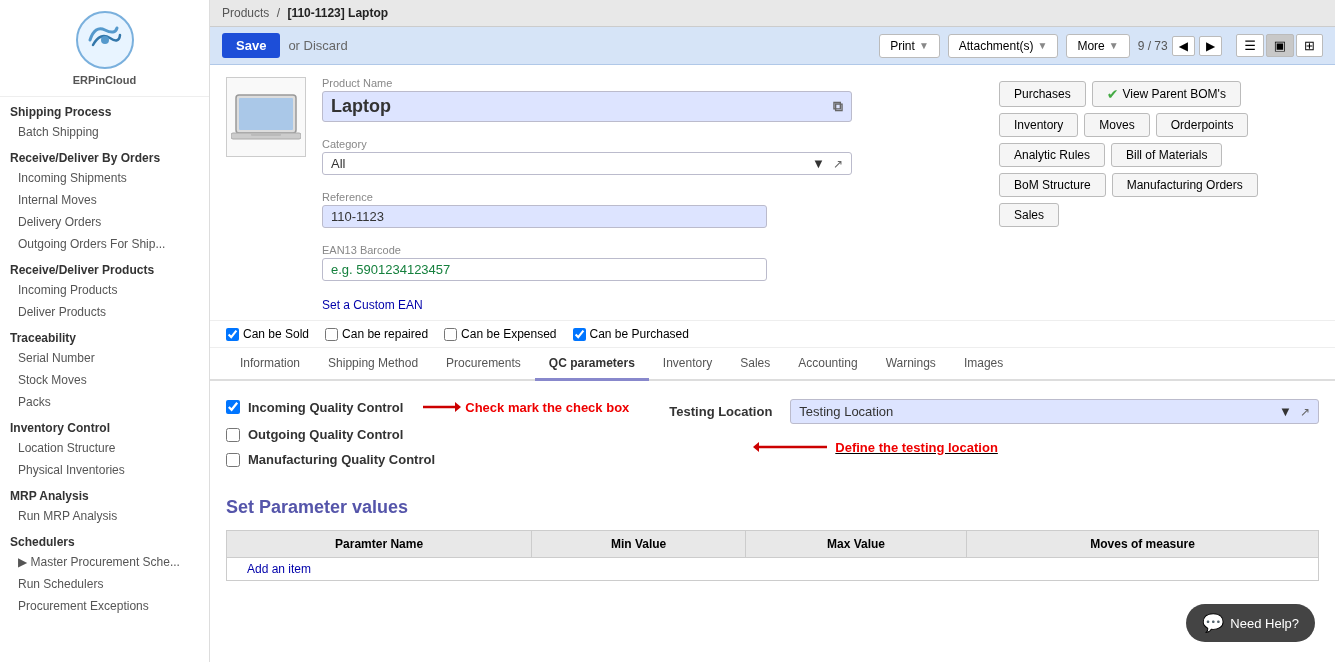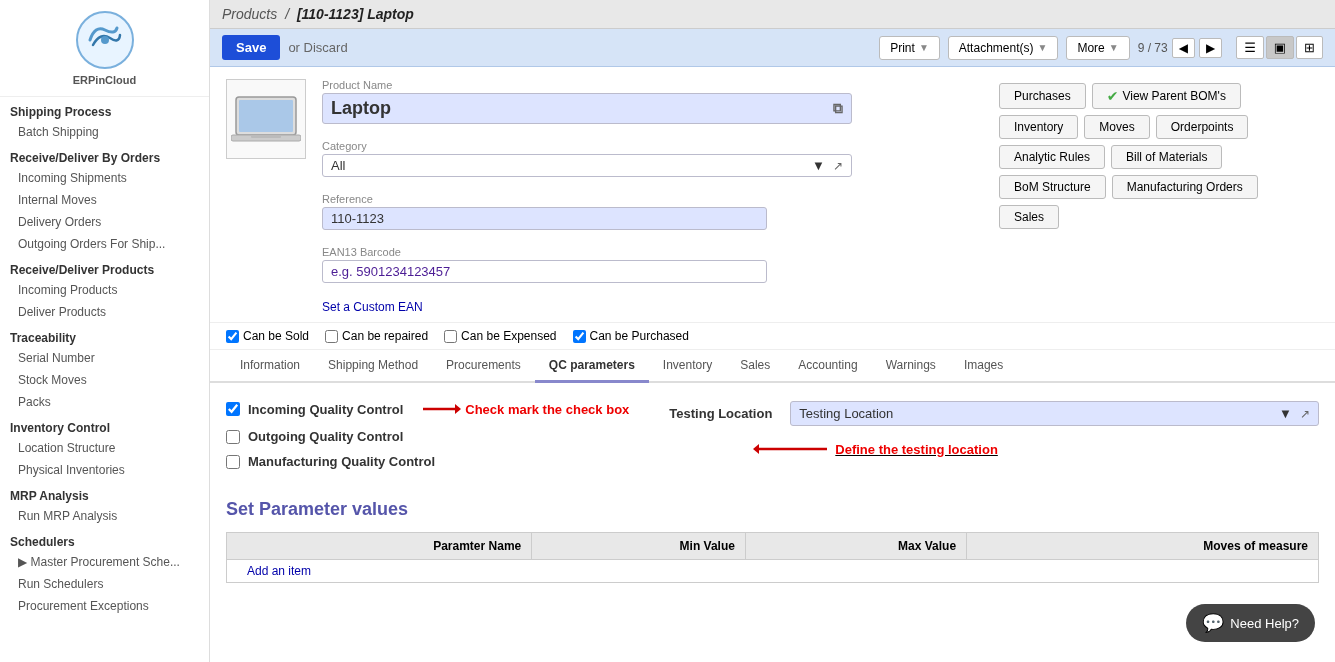--- a/index.html
+++ b/index.html
@@ -50,21 +50,21 @@
 
     
     #topnav {
       background: #e8e8e8;
       border-bottom: 1px solid #ccc;
       padding: 6px 12px;
       display: flex;
       align-items: center;
       gap: 10px;
     }
-    #topnav .breadcrumb { font-size: 14px; color: #555; font-weight: normal; font-style: italic; }
+    #topnav .breadcrumb { font-size: 12px; color: #555; font-weight: normal; }
     #topnav .breadcrumb span.link { color: #555; }
     #topnav .breadcrumb span.sep { margin: 0 4px; }
     #topnav .breadcrumb span.current { color: #222; font-weight: bold; }
 
     
     #actionbar {
       background: #d6e4f7;
       border-bottom: 1px solid #b0c8e8;
       padding: 6px 12px;
       display: flex;
@@ -164,21 +164,21 @@
     .field-select {
       background: #fff;
       border: 1px solid #bbc;
       padding: 3px 8px;
       border-radius: 3px;
       font-size: 13px;
       color: #333;
       width: 530px;
       display: flex; align-items: center; justify-content: space-between;
     }
-    .field-placeholder { color: #4c1d95; font-size: 13px; }
+    .field-placeholder { color: #15803d; font-size: 13px; }
     .icon-copy { font-size: 14px; color: #666; cursor: pointer; }
     .icon-external { font-size: 12px; color: #666; cursor: pointer; margin-left: 4px; }
 
     .checkboxes-row {
       display: flex; align-items: center; gap: 16px;
       padding: 6px 16px;
       border-bottom: 1px solid #eee;
       font-size: 12px;
     }
     .checkbox-item { display: flex; align-items: center; gap: 4px; }
@@ -274,21 +274,21 @@
       font-size: 18px;
       color: #5555aa;
       font-weight: bold;
       margin-bottom: 12px;
     }
     .param-table { width: 100%; border-collapse: collapse; }
     .param-table th {
       background: #e8e8e8;
       border: 1px solid #ccc;
       padding: 6px 10px;
-      text-align: right;
+      text-align: center;
       font-size: 12px;
       font-weight: bold;
     }
     .param-table td { border: 1px solid #ccc; padding: 4px 10px; font-size: 12px; }
     .add-item { color: #00a; cursor: pointer; font-size: 12px; padding: 4px 10px; }
 
     
     .help-btn {
       position: fixed;
       bottom: 20px;

